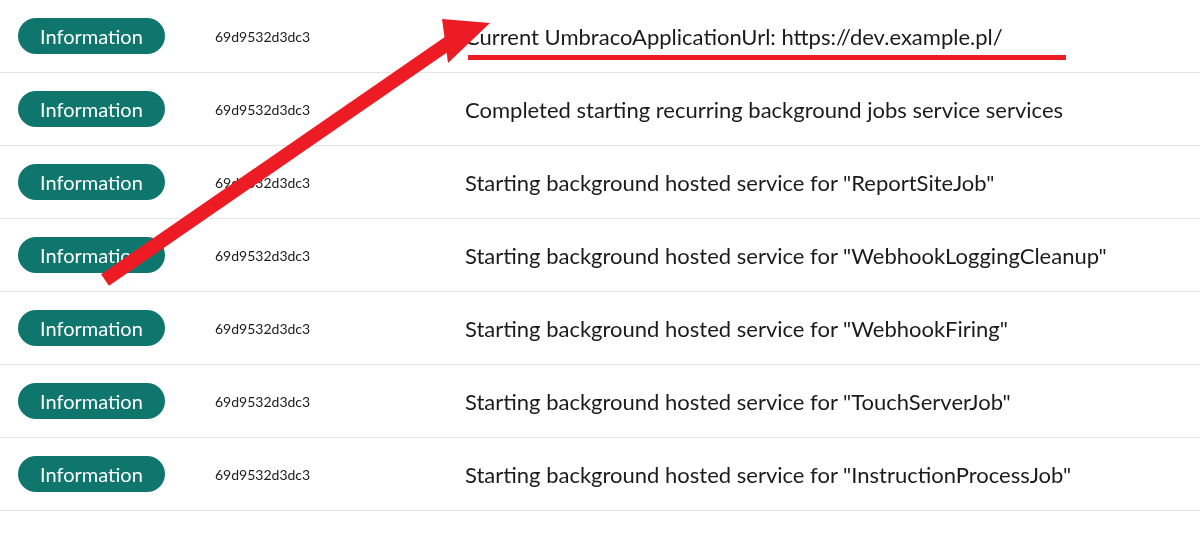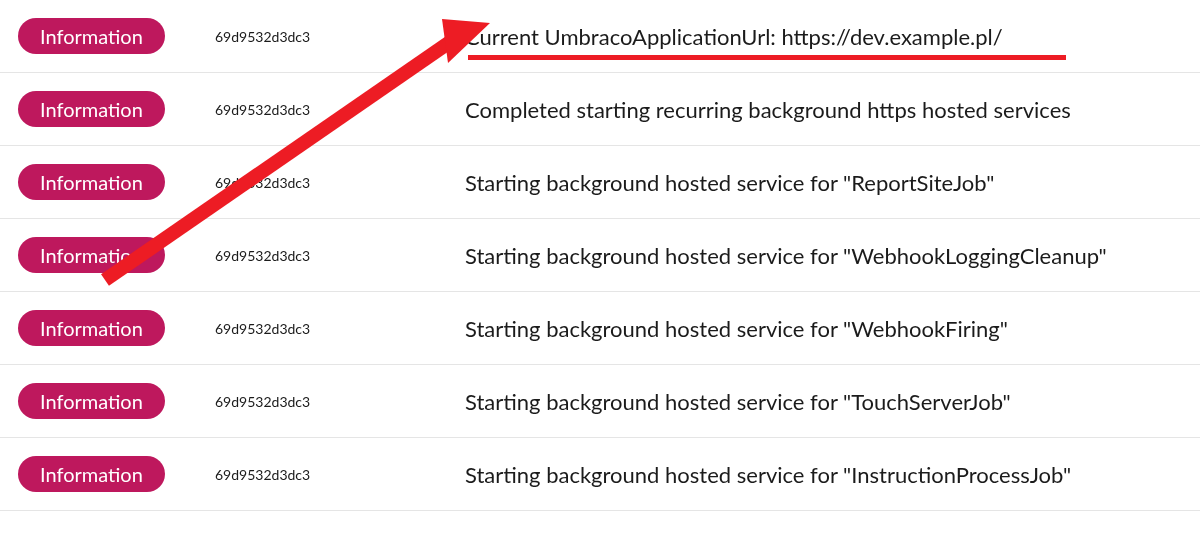--- a/index.html
+++ b/index.html
@@ -31,21 +31,21 @@
       color: #1b1b1b;
     }
     .col-message {
       flex: 1;
       font-size: 22px;
       color: #1b1b1b;
       padding-right: 10px;
     }
     .level-badge {
       display: inline-block;
-      background: #be185d;
+      background: #0f766e;
       color: #fff;
       font-size: 20px;
       padding: 6px 22px;
       border-radius: 999px;
       font-weight: 400;
     }
     .underline-annotation {
       position: absolute;
       height: 5px;
       background: #ed1c24;
@@ -70,21 +70,21 @@
     </div>
     <div class="col-id">69d9532d3dc3</div>
     <div class="col-message">Current UmbracoApplicationUrl: https://dev.example.pl/</div>
   </div>
 
   <div class="log-row">
     <div class="col-level">
       <span class="level-badge">Information</span>
     </div>
     <div class="col-id">69d9532d3dc3</div>
-    <div class="col-message">Completed starting recurring background https hosted services</div>
+    <div class="col-message">Completed starting recurring background jobs service services</div>
   </div>
 
   <div class="log-row">
     <div class="col-level">
       <span class="level-badge">Information</span>
     </div>
     <div class="col-id">69d9532d3dc3</div>
     <div class="col-message">Starting background hosted service for "ReportSiteJob"</div>
   </div>
 

